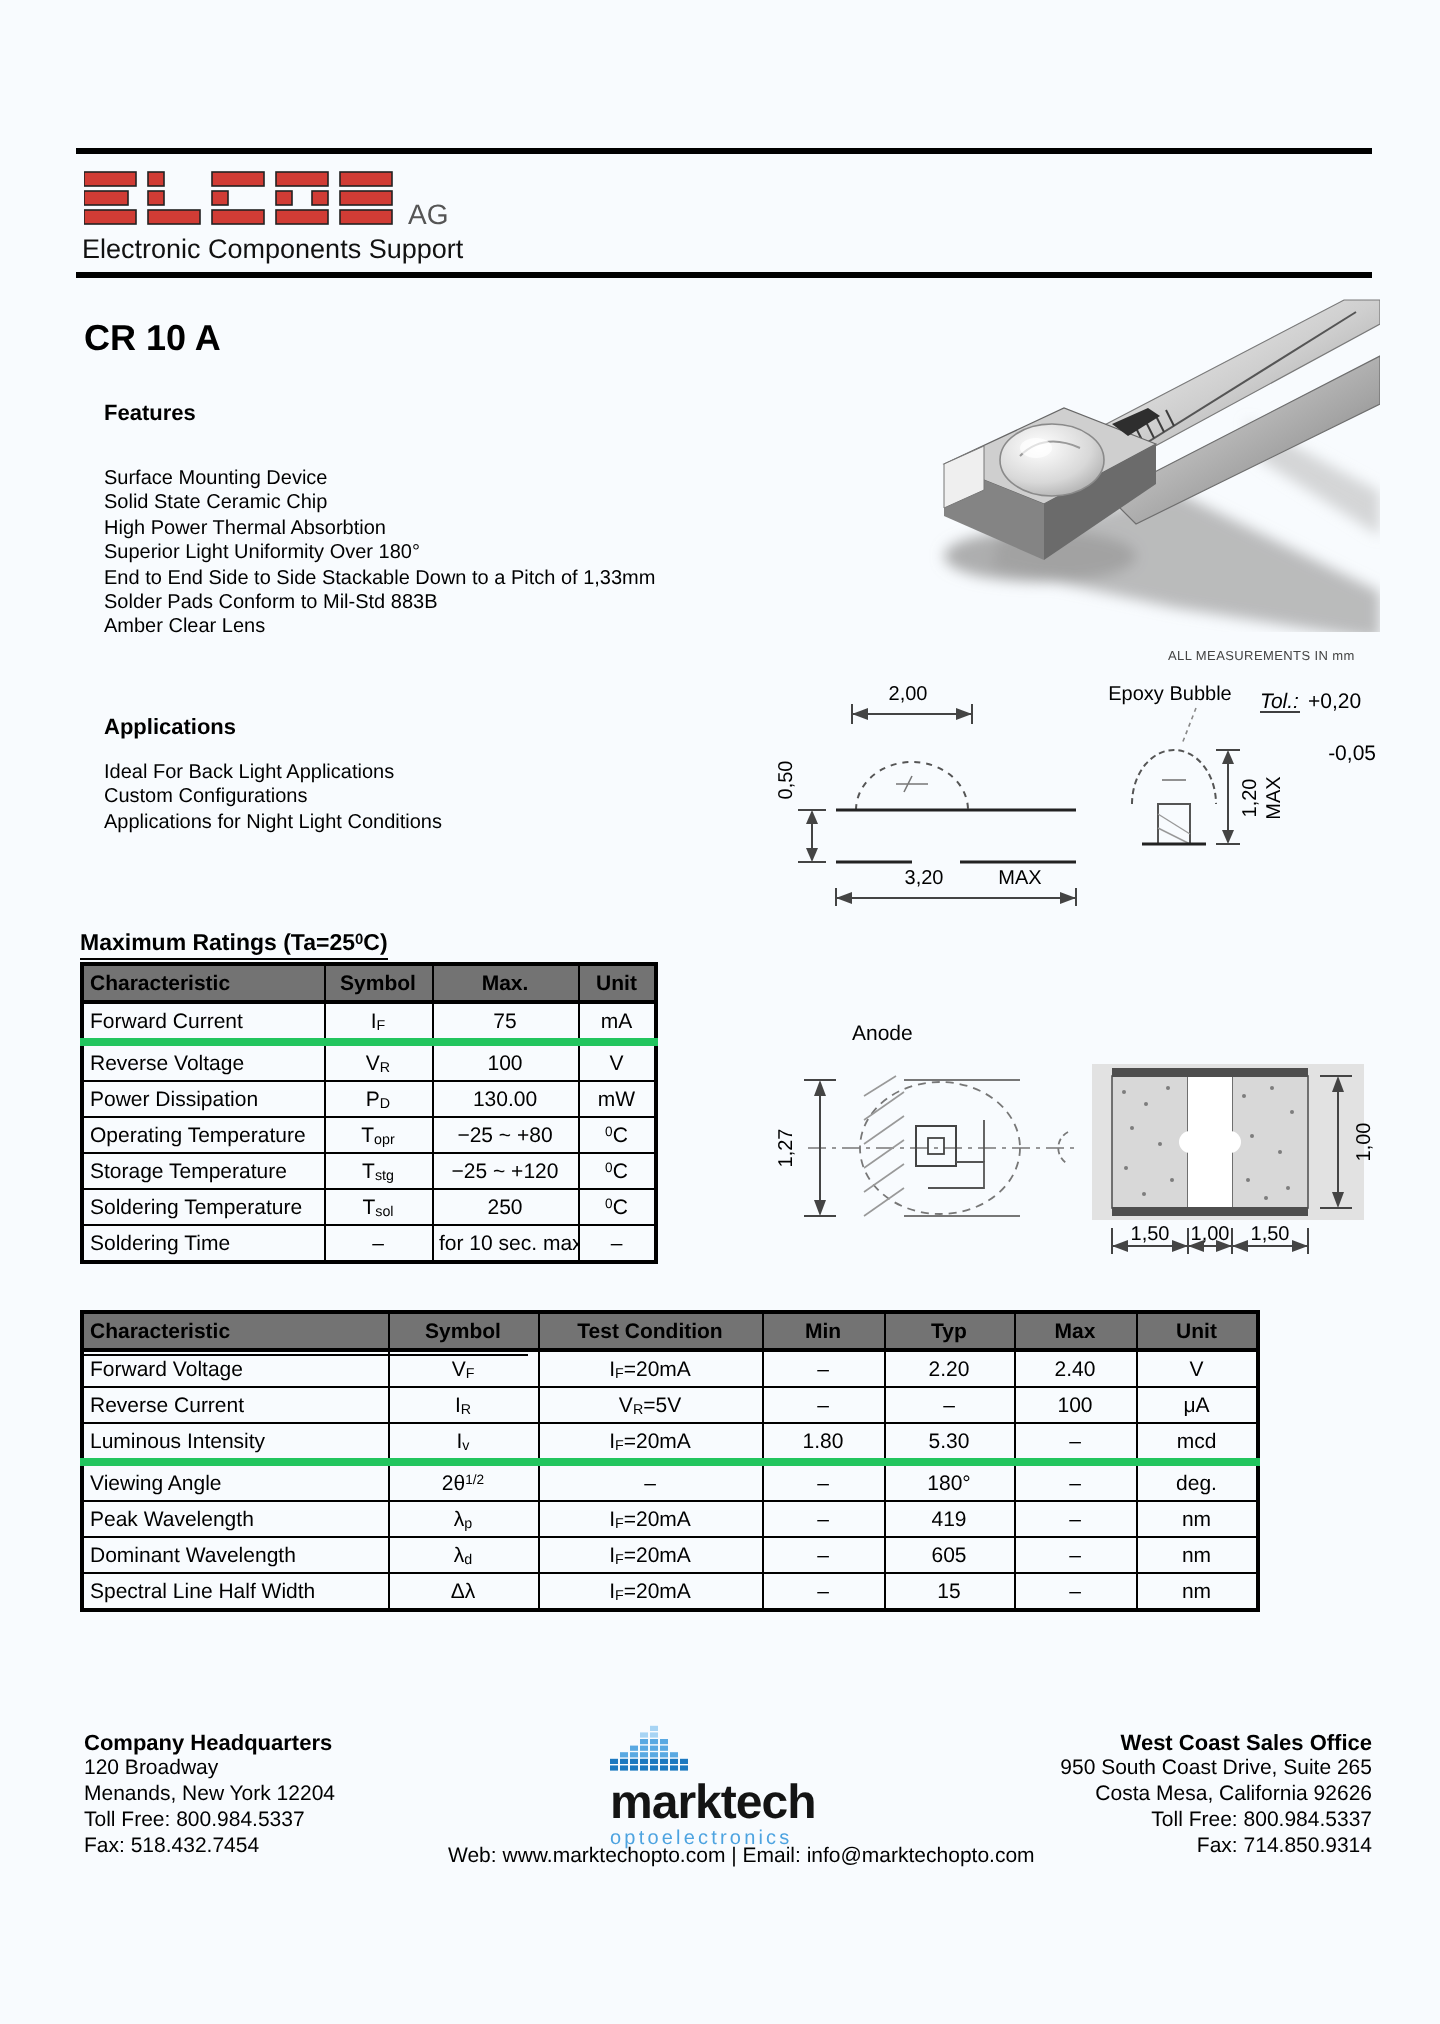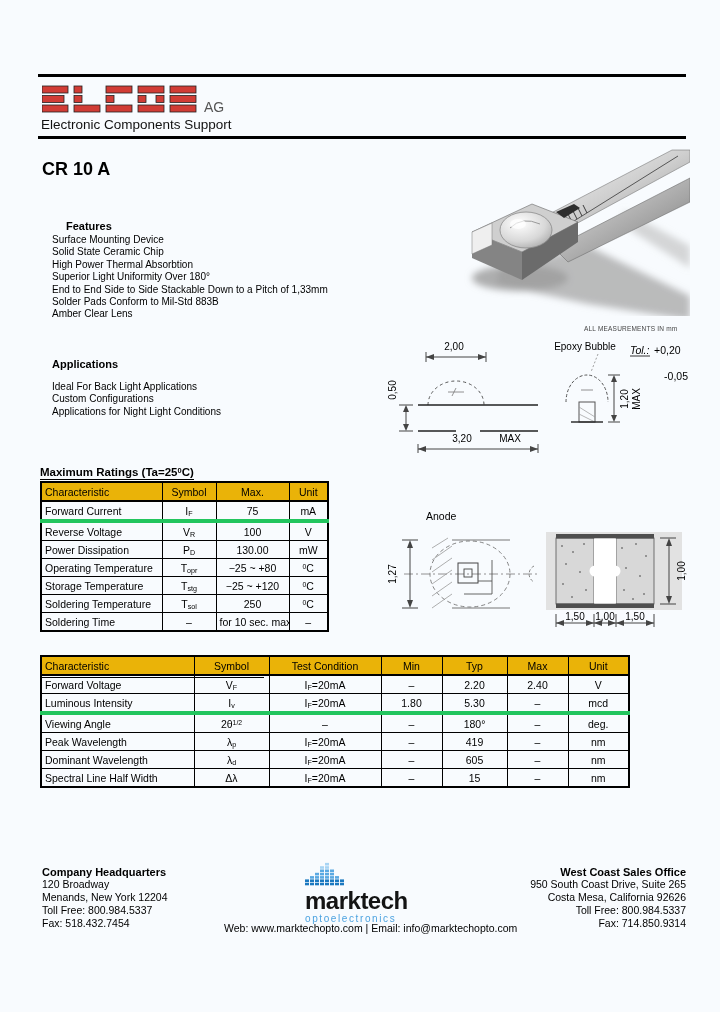--- a/index.html
+++ b/index.html
@@ -9,21 +9,21 @@
   .rule{background:#000;}
   .tagline{font-size:13.5px;color:#111;}
   .prod-title{font-size:16px;font-weight:bold;}
   .part-no{font-size:18px;font-weight:bold;}
   .list-h{font-size:11px;font-weight:bold;}
   .plain-list{font-size:10px;line-height:12.4px;}
   .note{font-size:6.5px;color:#444;letter-spacing:.2px;}
   .sec-h{font-size:11.5px;font-weight:bold;border-bottom:1.5px solid #000;padding-bottom:1px;display:inline-block;}
   table{border-collapse:collapse;table-layout:fixed;border:2px solid #000;}
   td,th{border:1px solid #000;font-size:10.5px;height:17px;padding:0 3px;text-align:center;white-space:nowrap;overflow:hidden;}
-  th{background:#eab308;font-weight:normal;text-align:center;border-bottom:2px solid #000;}
+  th{background:#737373;font-weight:bold;text-align:center;border-bottom:2px solid #000;}
   th:first-child{text-align:left;}
   .cell-left{text-align:left;}
   tr.thick-bottom td{border-bottom:4px solid #22c55e;}
   sub{font-size:68%;position:relative;bottom:-1px;vertical-align:baseline;}
   sup{font-size:65%;position:relative;top:-3px;vertical-align:baseline;}
   .ft-title{font-size:11px;font-weight:bold;}
   .ft-lines{font-size:10.5px;line-height:13px;}
   .ft-right{text-align:right;}
   .brand-name{font-size:24px;font-weight:bold;letter-spacing:-.5px;color:#141414;line-height:22px;}
   .brand-sub{font-size:10px;letter-spacing:1.6px;margin-top:1px;}
@@ -113,21 +113,21 @@
       <polygon points="34,84 84,104 84,132 34,110" fill="#848484"></polygon>
       <polygon points="84,104 140,74 140,94 84,132" fill="#6b6b6b"></polygon>
       <polygon points="34,84 54,75 54,97 34,106" fill="#efefef" stroke="#777" stroke-width=".5"></polygon>
       <polygon points="118,64 136,56 142,60 126,70" fill="#2e2e2e"></polygon>
       <ellipse cx="88" cy="82" rx="26" ry="18" fill="url(#domeg)" stroke="#8a8a8a" stroke-width=".8"></ellipse>
       <path d="M72,80 Q84,68 102,76" fill="none" stroke="#9a9a9a" stroke-width="1"></path>
       <ellipse cx="80" cy="76" rx="8" ry="5" fill="#ffffff" opacity=".7"></ellipse>
     </g>
   </svg>
 
-  <div class="abs list-h" style="left:52px;top:220px;margin-left:14px;">Features</div>
+  <div class="abs list-h" style="left:52px;top:201px;">Features</div>
   <div class="abs plain-list" style="left:52px;top:234px;">
       <div>Surface Mounting Device</div>
       <div>Solid State Ceramic Chip</div>
       <div>High Power Thermal Absorbtion</div>
       <div>Superior Light Uniformity Over 180°</div>
       <div>End to End Side to Side Stackable Down to a Pitch of 1,33mm</div>
       <div>Solder Pads Conform to Mil-Std 883B</div>
       <div>Amber Clear Lens</div>
     </div>
 
@@ -372,20 +372,29 @@
       </thead>
     <tbody>
         <tr>
           <td class="cell-left">Forward Voltage</td>
           <td><span>V</span><sub>F</sub></td>
           <td><span>I</span><sub>F</sub><span>=20mA</span></td>
           <td><span>–</span></td>
           <td><span>2.20</span></td>
           <td><span>2.40</span></td>
           <td><span>V</span></td>
+        </tr>
+        <tr>
+          <td class="cell-left">Reverse Current</td>
+          <td><span>I</span><sub>R</sub></td>
+          <td><span>V</span><sub>R</sub><span>=5V</span></td>
+          <td><span>–</span></td>
+          <td><span>–</span></td>
+          <td><span>100</span></td>
+          <td><span>μA</span></td>
         </tr>
         <tr class="thick-bottom">
           <td class="cell-left">Luminous Intensity</td>
           <td><span>I</span><sub>v</sub></td>
           <td><span>I</span><sub>F</sub><span>=20mA</span></td>
           <td><span>1.80</span></td>
           <td><span>5.30</span></td>
           <td><span>–</span></td>
           <td><span>mcd</span></td>
         </tr>

